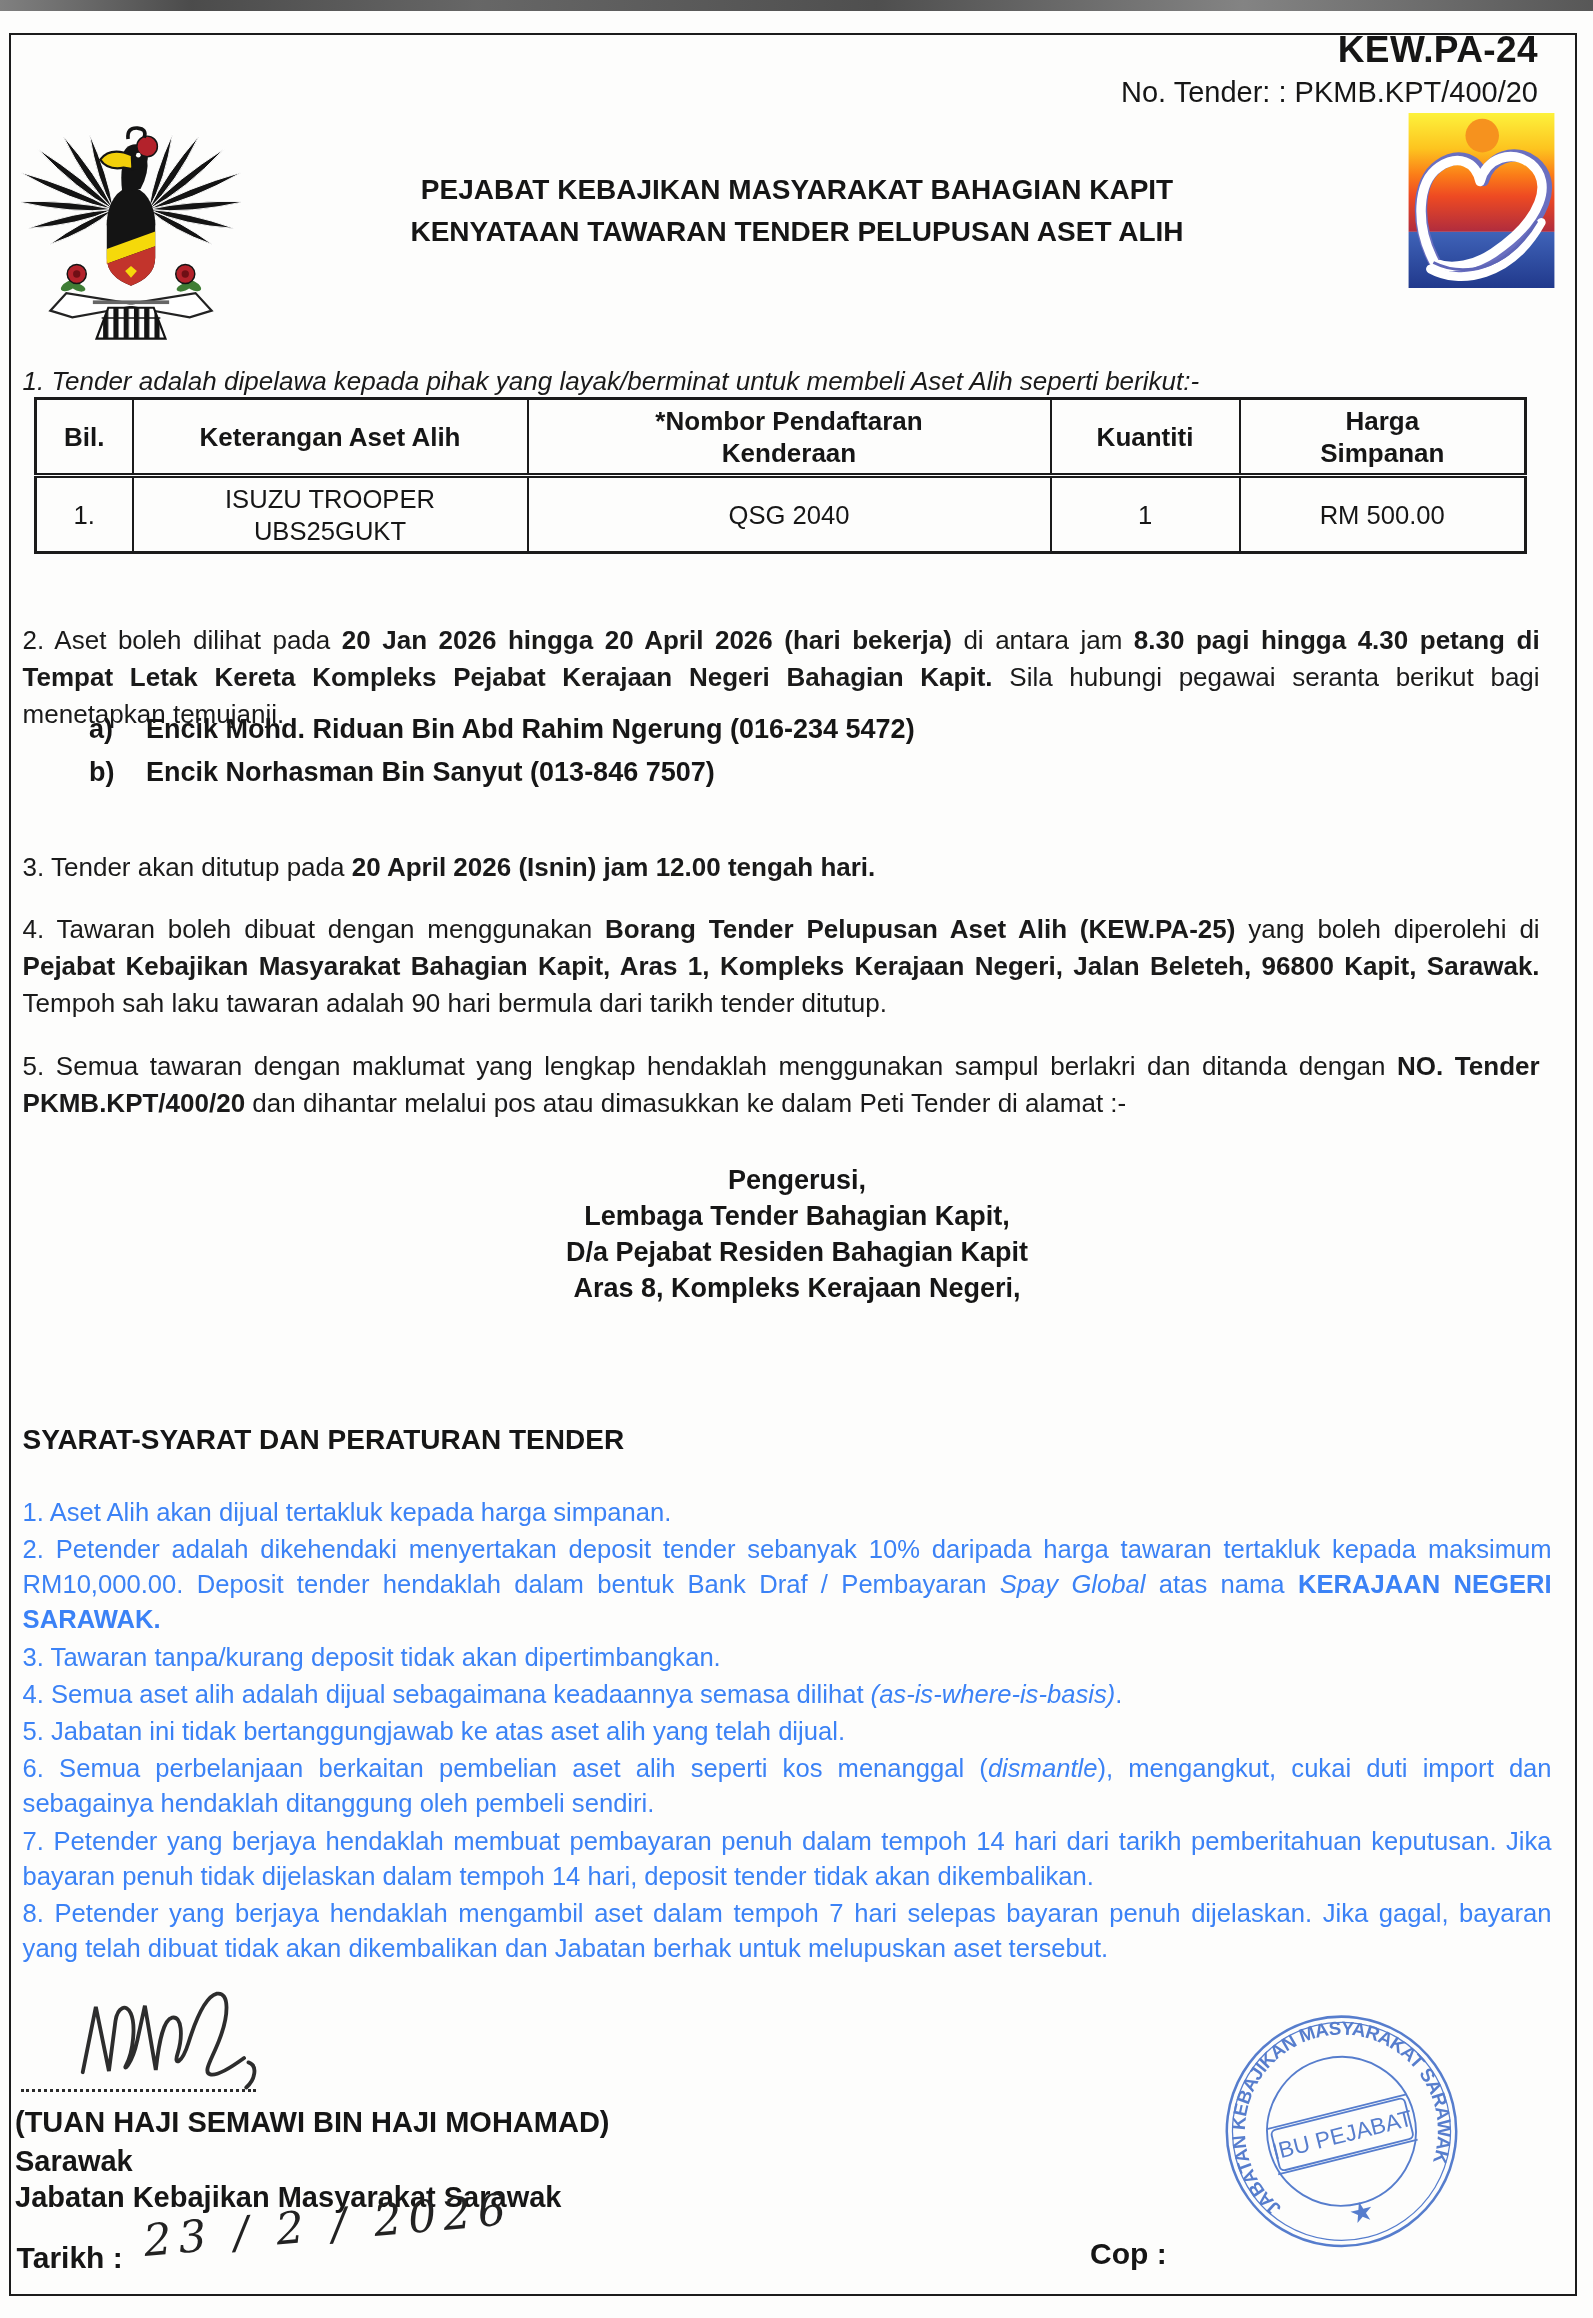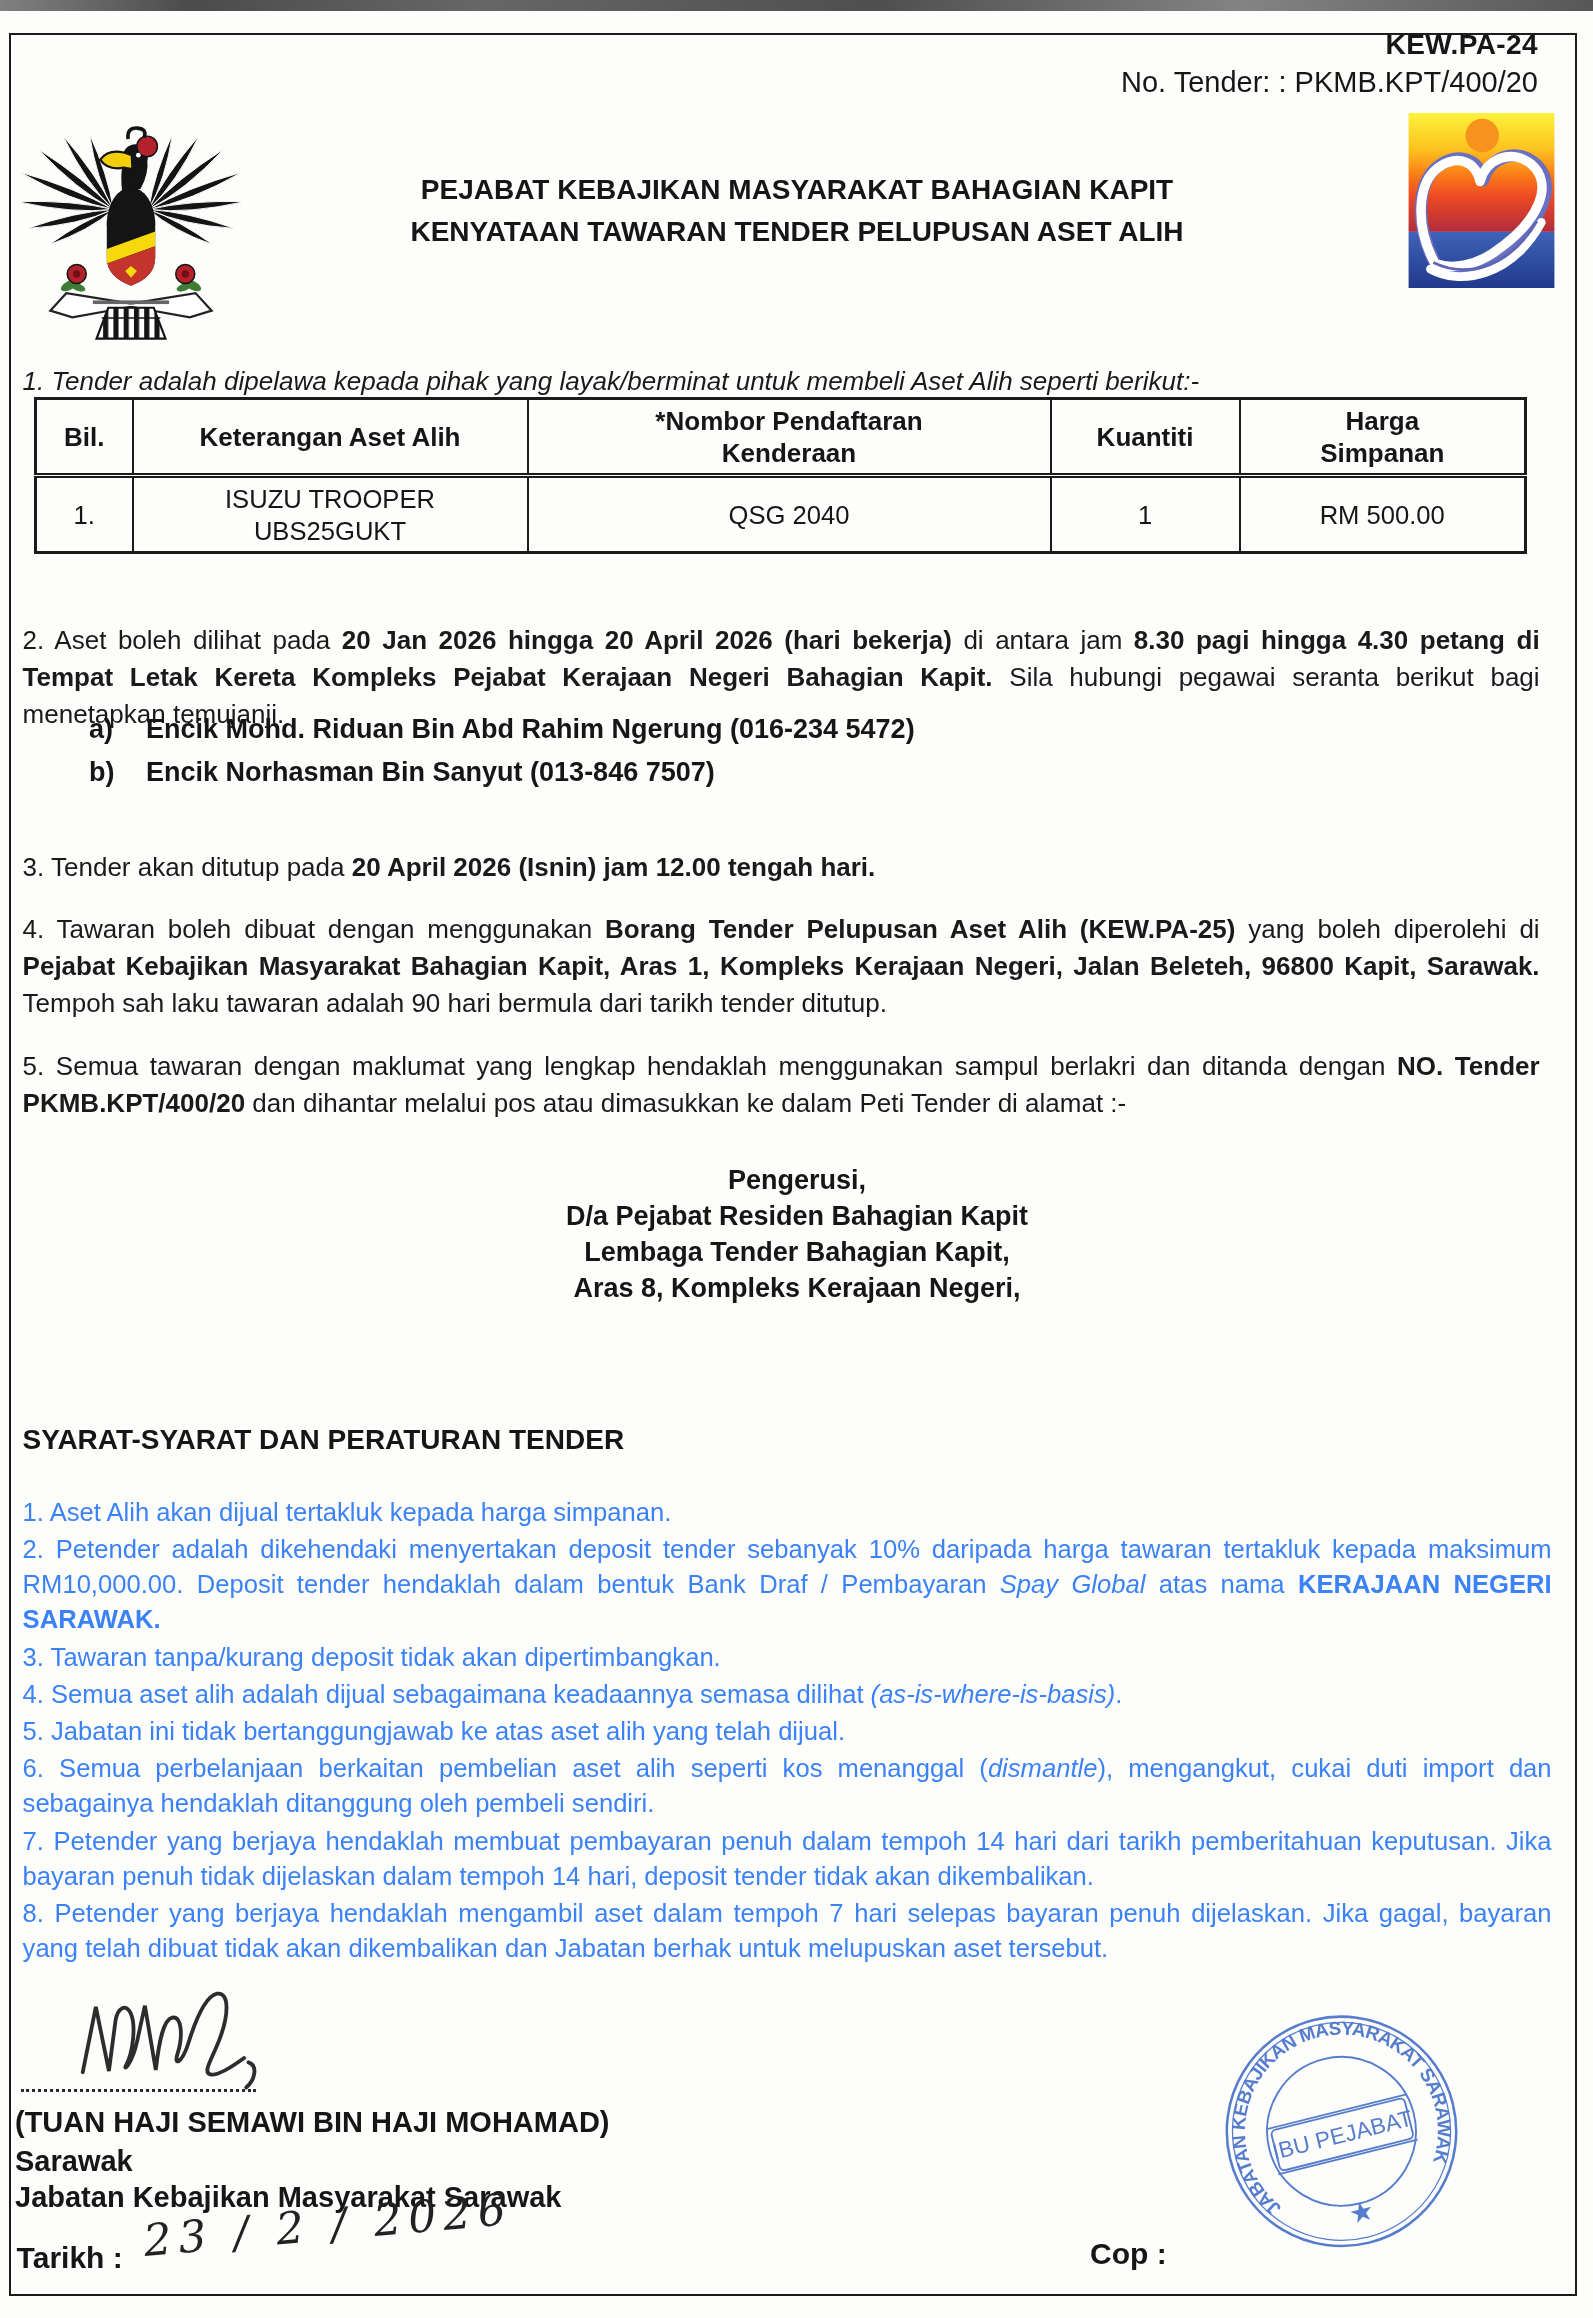--- a/index.html
+++ b/index.html
@@ -7,21 +7,21 @@
     position:relative;width:1594px;height:2319px;overflow:hidden;
     background:#fdfdfc;color:#161616;
     font-family:"Liberation Sans",sans-serif;
   }
   .scan-strip{position:absolute;left:0;top:0;width:100%;height:11.3px;
     background:linear-gradient(90deg,#6a6a6a,#2c2c2c 12%,#4c4c4c 30%,#303030 55%,#6e6e6e 78%,#3a3a3a);
     opacity:.85;}
   .frame{position:absolute;left:9px;top:33px;width:1564px;height:2259px;
     border:2.3px solid #1c1c1c;z-index:6;pointer-events:none;}
   .meta{position:absolute;top:29px;left:0;width:1538px;text-align:right;z-index:2;}
-  .form-code{font-size:28px;font-weight:700;letter-spacing:0.4px;}
+  .form-code{font-size:37px;font-weight:700;letter-spacing:0.4px;}
   .tender-no{font-size:29px;margin-top:4.5px;}
   .crest{position:absolute;left:21px;top:98px;}
   .titles{position:absolute;left:0;top:169px;width:100%;text-align:center;}
   .title-line{font-size:28px;font-weight:700;line-height:42px;}
   .jkm-logo{position:absolute;left:1406px;top:113px;}
   .para{position:absolute;font-size:26px;line-height:37px;text-align:justify;color:#1a1a1a;}
   .p1{left:22.6px;top:337px;width:1514px;font-style:italic;}
   .p2{left:22.6px;top:596px;width:1517px;}
   .p3{left:22.6px;top:823px;width:1517px;}
   .p4{left:22.6px;top:885px;width:1517px;}
@@ -208,22 +208,22 @@
       <span>Encik Norhasman Bin Sanyut (013-846 7507)</span>
     </div>
   </div>
 
   <p class="para p3"><span>3. Tender akan ditutup pada </span><span class="rb">20 April 2026 (Isnin) jam 12.00 tengah hari.</span></p>
   <p class="para p4"><span>4. Tawaran boleh dibuat dengan menggunakan </span><span class="rb">Borang Tender Pelupusan Aset Alih (KEW.PA-25)</span><span> yang boleh diperolehi di </span><span class="rb">Pejabat Kebajikan Masyarakat Bahagian Kapit, Aras 1, Kompleks Kerajaan Negeri, Jalan Beleteh, 96800 Kapit, Sarawak.</span><span> Tempoh sah laku tawaran adalah 90 hari bermula dari tarikh tender ditutup.</span></p>
   <p class="para p5"><span>5. Semua tawaran dengan maklumat yang lengkap hendaklah menggunakan sampul berlakri dan ditanda dengan </span><span class="rb">NO. Tender PKMB.KPT/400/20</span><span> dan dihantar melalui pos atau dimasukkan ke dalam Peti Tender di alamat :-</span></p>
 
   <div class="address">
     <div>Pengerusi,</div>
+    <div>Lembaga Tender Bahagian Kapit,</div>
     <div>D/a Pejabat Residen Bahagian Kapit</div>
-    <div>Lembaga Tender Bahagian Kapit,</div>
     <div>Aras 8, Kompleks Kerajaan Negeri,</div>
   </div>
 
   <div class="syarat-heading">SYARAT-SYARAT DAN PERATURAN TENDER</div>
   <div class="conditions">
     <p class="cond"><span>1. Aset Alih akan dijual tertakluk kepada harga simpanan.</span></p>
     <p class="cond"><span>2. Petender adalah dikehendaki menyertakan deposit tender sebanyak 10% daripada harga tawaran tertakluk kepada maksimum RM10,000.00. Deposit tender hendaklah dalam bentuk  Bank Draf / Pembayaran </span><span class="ri">Spay Global</span><span> atas nama </span><span class="rb">KERAJAAN NEGERI SARAWAK.</span></p>
     <p class="cond"><span>3. Tawaran tanpa/kurang deposit tidak akan dipertimbangkan.</span></p>
     <p class="cond"><span>4. Semua aset alih adalah dijual sebagaimana keadaannya semasa dilihat </span><span class="ri">(as-is-where-is-basis)</span><span>.</span></p>
     <p class="cond"><span>5. Jabatan ini tidak bertanggungjawab ke atas aset alih yang telah dijual.</span></p>

